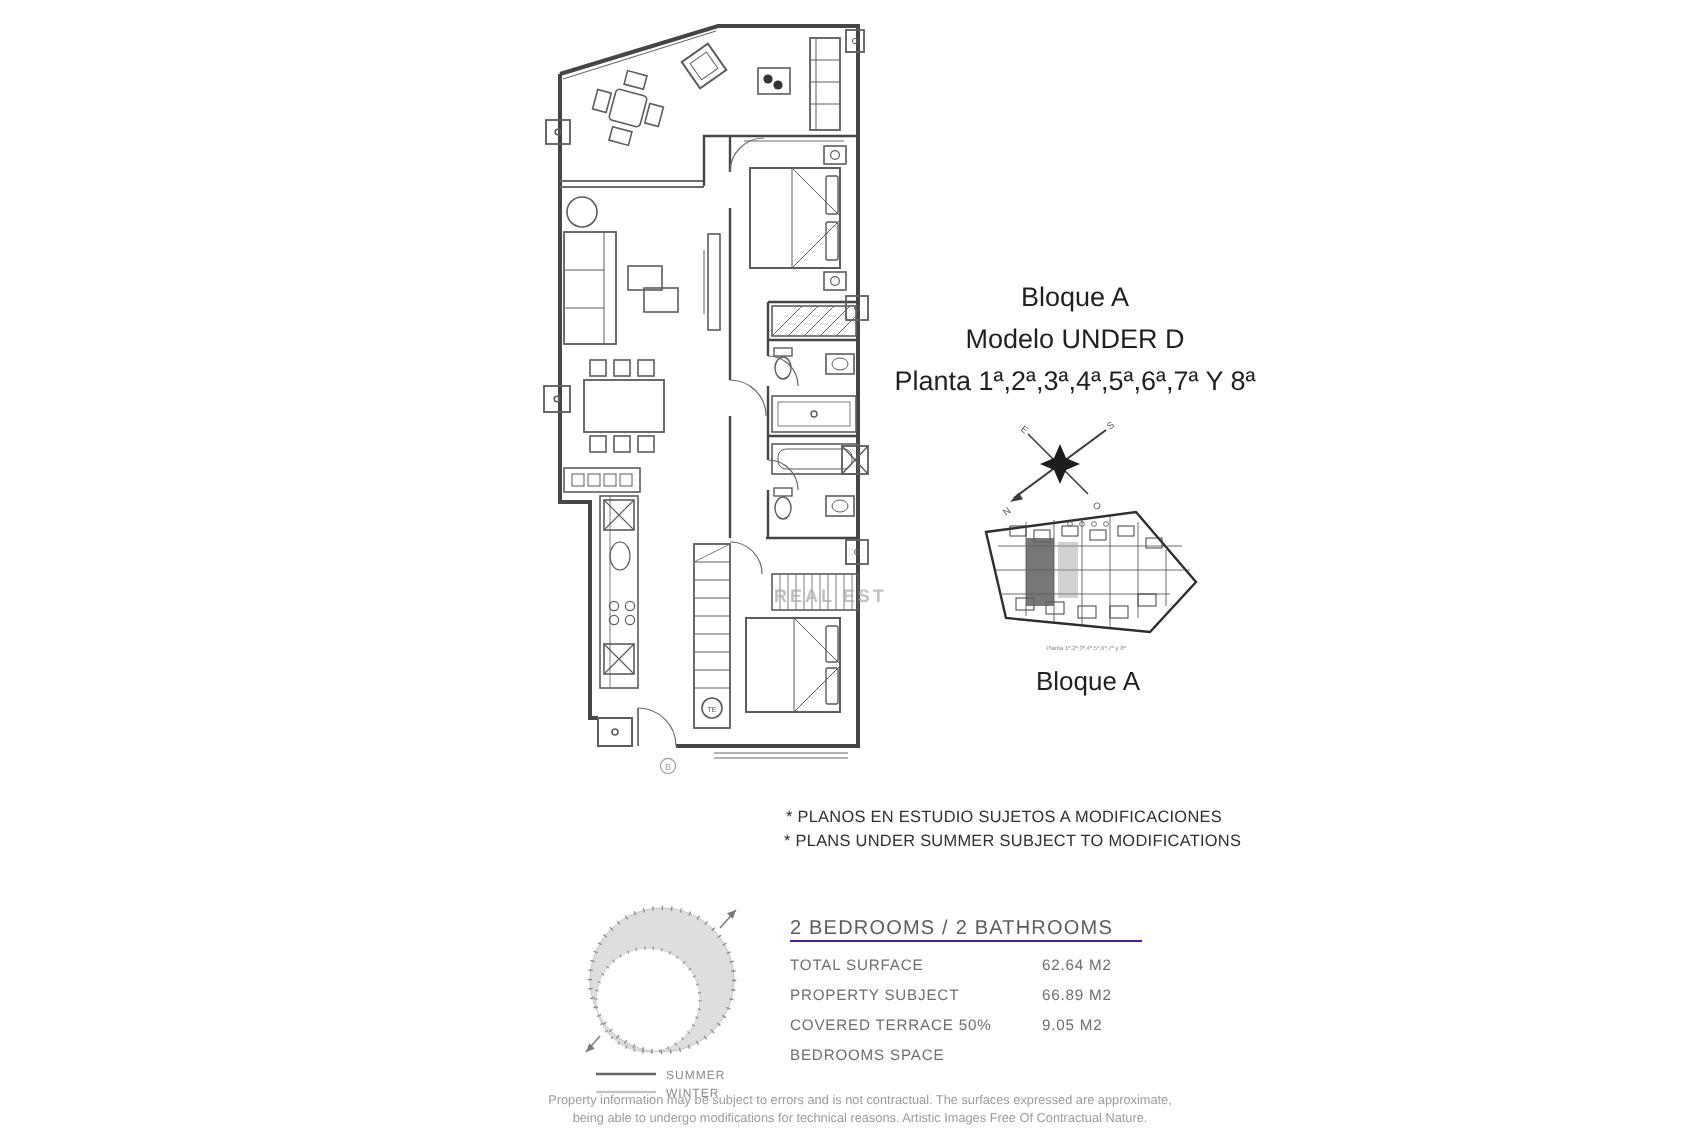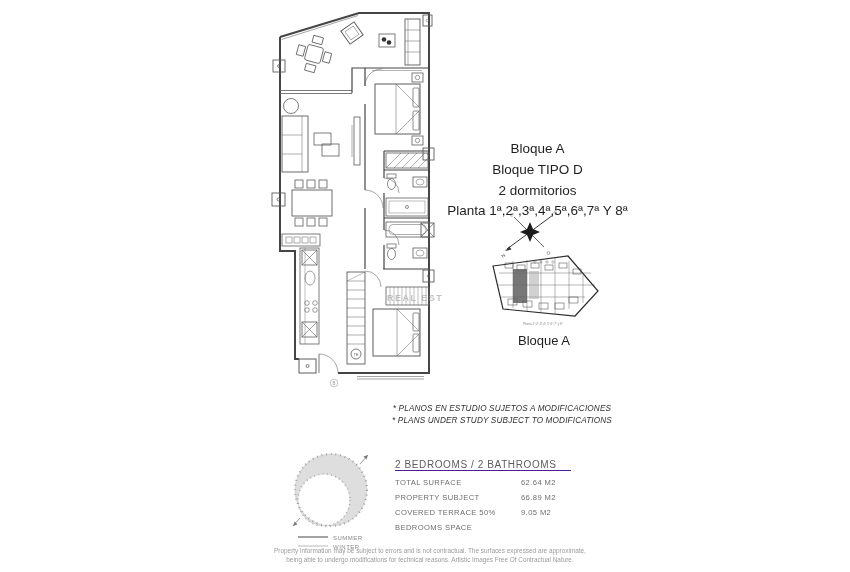--- a/index.html
+++ b/index.html
@@ -8,21 +8,21 @@
   .abs{position:absolute;}
   
   #plan-title{left:425px;top:139px;width:225px;text-align:center;
               font-size:13.5px;line-height:20.8px;color:#1f1f1f;}
   #plan-title div{white-space:nowrap;}
   
   #site-label{left:483px;top:333px;width:122px;text-align:center;
               font-size:13px;color:#1f1f1f;}
   
   #notes{left:392px;top:403px;width:220px;text-align:center;
-         font-size:8.2px;line-height:11.5px;color:#2f2f2f;letter-spacing:.15px;white-space:nowrap;font-style:italic;}
+         font-size:8.2px;line-height:11.5px;color:#2f2f2f;letter-spacing:.15px;white-space:nowrap;}
   
   #details{left:395px;top:459px;width:176px;color:#6e6e6e;}
   #details .hdr{font-size:10px;letter-spacing:.6px;color:#5c5c5c;
                 padding-bottom:0;border-bottom:1px solid #4c1d95;margin-bottom:7px;white-space:nowrap;}
   #details .row{display:grid;grid-template-columns:126px 50px;margin-bottom:6px;
                 font-size:7.6px;letter-spacing:.4px;white-space:nowrap;}
   
   #footer{left:270px;top:546px;width:320px;text-align:center;
           font-size:6.4px;line-height:9.4px;color:#9b9b9b;}
   svg{display:block;}
@@ -195,22 +195,21 @@
 
     <text x="125" y="297" font-size="9" font-weight="bold" letter-spacing="1.5" fill="#a8a8a8" opacity="0.7">REAL EST</text>
     <g>
       <circle cx="72" cy="379" r="3.8" stroke="#9b9b9b" stroke-width="0.6" fill="none"></circle>
       <text x="72" y="381" font-size="4.5" fill="#9b9b9b" text-anchor="middle">B</text>
     </g>
   </svg>
 
   <div class="abs" id="plan-title">
     <div>Bloque A</div>
-    <div>Bloque TIPO D</div>
-    <div>2 dormitorios</div>
+    <div>Modelo UNDER D</div>
     <div>Planta 1ª,2ª,3ª,4ª,5ª,6ª,7ª Y 8ª</div>
   </div>
 
   <svg class="abs" style="left:497px;top:208px" width="66" height="52" viewBox="0 0 66 52">
     <line x1="56" y1="7" x2="10" y2="41" stroke="#3a3a3a" stroke-width="1"></line>
     <polygon points="8,43 14.5,41.6 12.4,38.2" fill="#3a3a3a"></polygon>
     <line x1="17" y1="9" x2="47" y2="39" stroke="#3a3a3a" stroke-width="0.8"></line>
     <polygon points="33,14 36,21 43,24 36,27 33,34 30,27 23,24 30,21" fill="#1c1c1c"></polygon>
     <text x="6" y="50" font-size="4.8" fill="#555" transform="rotate(-38 6 50)">N</text>
     <text x="58" y="7" font-size="4.8" fill="#555" transform="rotate(-38 58 7)">S</text>
@@ -244,21 +243,21 @@
         <circle cx="58" cy="9" r="1.2"></circle>
         <circle cx="64" cy="9" r="1.2"></circle>
         <circle cx="70" cy="9" r="1.2"></circle>
     </g>
     <text x="60" y="72" font-size="3" fill="#8a8a8a" text-anchor="middle">Planta 1ª,2ª,3ª,4ª,5ª,6ª,7ª y 8ª</text>
   </svg>
   <div class="abs" id="site-label">Bloque A</div>
 
   <div class="abs" id="notes">
     <div>* PLANOS EN ESTUDIO SUJETOS A MODIFICACIONES</div>
-    <div>* PLANS UNDER STUDY SUBJECT TO MODIFICATIONS</div>
+    <div>* PLANS UNDER SUMMER SUBJECT TO MODIFICATIONS</div>
   </div>
 
   <svg class="abs" style="left:288px;top:450px" width="150" height="108" viewBox="0 0 150 108">
     <path d="M79,40 A36,36 0 1 0 7,40 A36,36 0 1 0 79,40 Z M62,50 A26,26 0 1 1 10,50 A26,26 0 1 1 62,50 Z" fill="#dedede" fill-rule="evenodd"></path>
     <circle cx="43" cy="40" r="36" fill="none" stroke="#bbbbbb" stroke-width="0.4"></circle>
     <circle cx="43" cy="40" r="36" fill="none" stroke="#8f8f8f" stroke-width="2.2" stroke-dasharray="0.7,4"></circle>
     <circle cx="36" cy="50" r="26" fill="none" stroke="#cccccc" stroke-width="0.4"></circle>
     <circle cx="36" cy="50" r="26" fill="none" stroke="#9a9a9a" stroke-width="1.6" stroke-dasharray="0.7,3.6"></circle>
     <g stroke="#777" stroke-width="0.7">
       <line x1="72" y1="14" x2="80" y2="5"></line>

